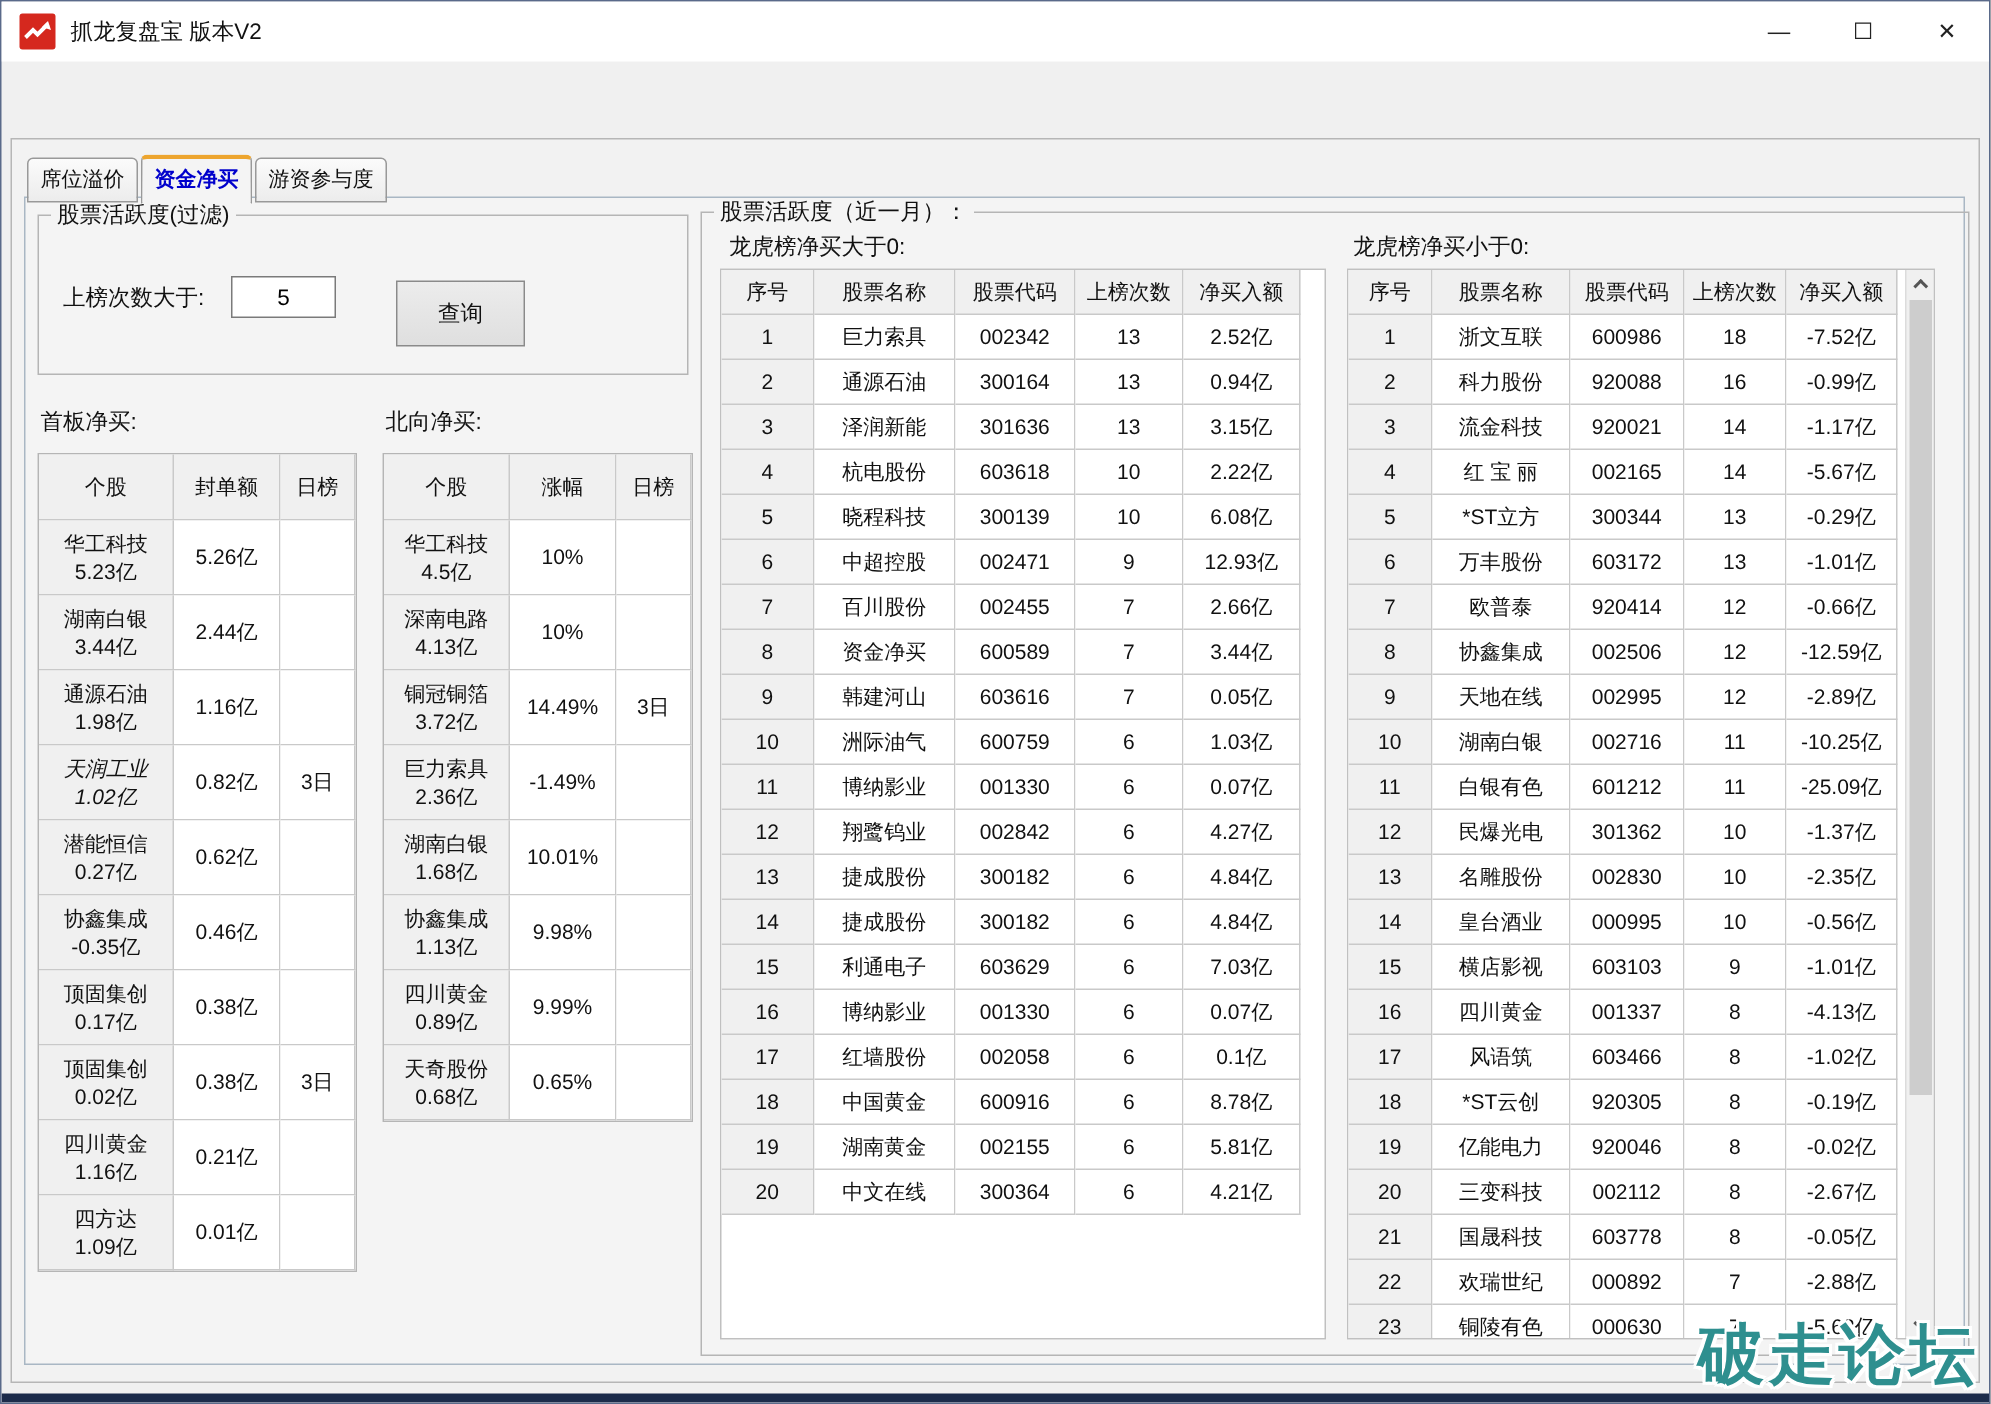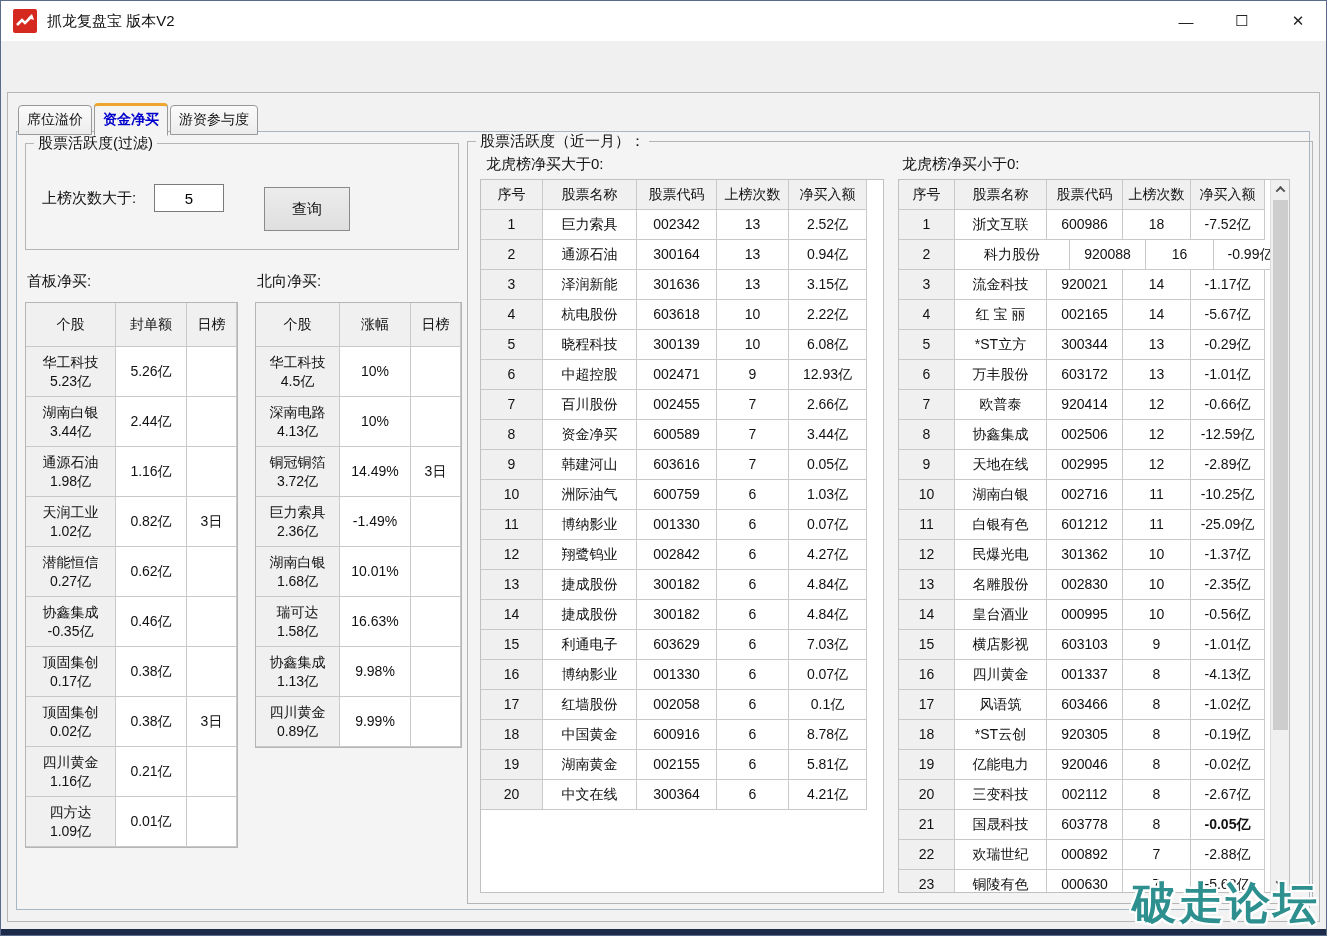--- a/index.html
+++ b/index.html
@@ -144,21 +144,21 @@
             <div class="tcell" style="width: 71px;">2.44亿</div>
             <div class="tcell" style="width: 50px;"></div>
           </div>
           <div class="trow">
             <div class="tcell first" style="width: 90px;">通源石油
 1.98亿</div>
             <div class="tcell" style="width: 71px;">1.16亿</div>
             <div class="tcell" style="width: 50px;"></div>
           </div>
           <div class="trow">
-            <div class="tcell first" style="width: 90px;">天润工业
+            <div class="tcell first" style="width: 90px; font-style: italic;">天润工业
 1.02亿</div>
             <div class="tcell" style="width: 71px;">0.82亿</div>
             <div class="tcell" style="width: 50px;">3日</div>
           </div>
           <div class="trow">
             <div class="tcell first" style="width: 90px;">潜能恒信
 0.27亿</div>
             <div class="tcell" style="width: 71px;">0.62亿</div>
             <div class="tcell" style="width: 50px;"></div>
           </div>
@@ -225,35 +225,35 @@
             <div class="tcell" style="width: 71px;">-1.49%</div>
             <div class="tcell" style="width: 50px;"></div>
           </div>
           <div class="trow">
             <div class="tcell first" style="width: 84px;">湖南白银
 1.68亿</div>
             <div class="tcell" style="width: 71px;">10.01%</div>
             <div class="tcell" style="width: 50px;"></div>
           </div>
           <div class="trow">
-            <div class="tcell first" style="width: 84px;">瑞可达
-1.58亿</div>
-            <div class="tcell" style="width: 71px;">16.63%</div>
-            <div class="tcell" style="width: 50px;"></div>
-          </div>
-          <div class="trow">
             <div class="tcell first" style="width: 84px;">协鑫集成
 1.13亿</div>
             <div class="tcell" style="width: 71px;">9.98%</div>
             <div class="tcell" style="width: 50px;"></div>
           </div>
           <div class="trow">
             <div class="tcell first" style="width: 84px;">四川黄金
 0.89亿</div>
             <div class="tcell" style="width: 71px;">9.99%</div>
+            <div class="tcell" style="width: 50px;"></div>
+          </div>
+          <div class="trow">
+            <div class="tcell first" style="width: 84px;">天奇股份
+0.68亿</div>
+            <div class="tcell" style="width: 71px;">0.65%</div>
             <div class="tcell" style="width: 50px;"></div>
           </div>
         </div>
 
       <fieldset class="activity-box">
         <legend>股票活跃度（近一月）：</legend>
 
         <span class="sec-label lbl-pos">龙虎榜净买大于0:</span>
         <div class="grid-panel panel-pos">
           <div class="dgrid big tbl-pos">
@@ -419,21 +419,21 @@
               </div>
               <div class="trow">
                 <div class="tcell first" style="width: 56px;">1</div>
                 <div class="tcell" style="width: 92px;">浙文互联</div>
                 <div class="tcell" style="width: 76px;">600986</div>
                 <div class="tcell" style="width: 68px;">18</div>
                 <div class="tcell" style="width: 74px;">-7.52亿</div>
               </div>
               <div class="trow">
                 <div class="tcell first" style="width: 56px;">2</div>
-                <div class="tcell" style="width: 115px;">科力股份</div>
+                <div class="tcell" style="width: 92px;">科力股份</div>
                 <div class="tcell" style="width: 76px;">920088</div>
                 <div class="tcell" style="width: 68px;">16</div>
                 <div class="tcell" style="width: 74px;">-0.99亿</div>
               </div>
               <div class="trow">
                 <div class="tcell first" style="width: 56px;">3</div>
                 <div class="tcell" style="width: 92px;">流金科技</div>
                 <div class="tcell" style="width: 76px;">920021</div>
                 <div class="tcell" style="width: 68px;">14</div>
                 <div class="tcell" style="width: 74px;">-1.17亿</div>
@@ -555,21 +555,21 @@
                 <div class="tcell" style="width: 92px;">三变科技</div>
                 <div class="tcell" style="width: 76px;">002112</div>
                 <div class="tcell" style="width: 68px;">8</div>
                 <div class="tcell" style="width: 74px;">-2.67亿</div>
               </div>
               <div class="trow">
                 <div class="tcell first" style="width: 56px;">21</div>
                 <div class="tcell" style="width: 92px;">国晟科技</div>
                 <div class="tcell" style="width: 76px;">603778</div>
                 <div class="tcell" style="width: 68px;">8</div>
-                <div class="tcell" style="width: 74px; font-weight: bold;">-0.05亿</div>
+                <div class="tcell" style="width: 74px;">-0.05亿</div>
               </div>
               <div class="trow">
                 <div class="tcell first" style="width: 56px;">22</div>
                 <div class="tcell" style="width: 92px;">欢瑞世纪</div>
                 <div class="tcell" style="width: 76px;">000892</div>
                 <div class="tcell" style="width: 68px;">7</div>
                 <div class="tcell" style="width: 74px;">-2.88亿</div>
               </div>
               <div class="trow">
                 <div class="tcell first" style="width: 56px;">23</div>

